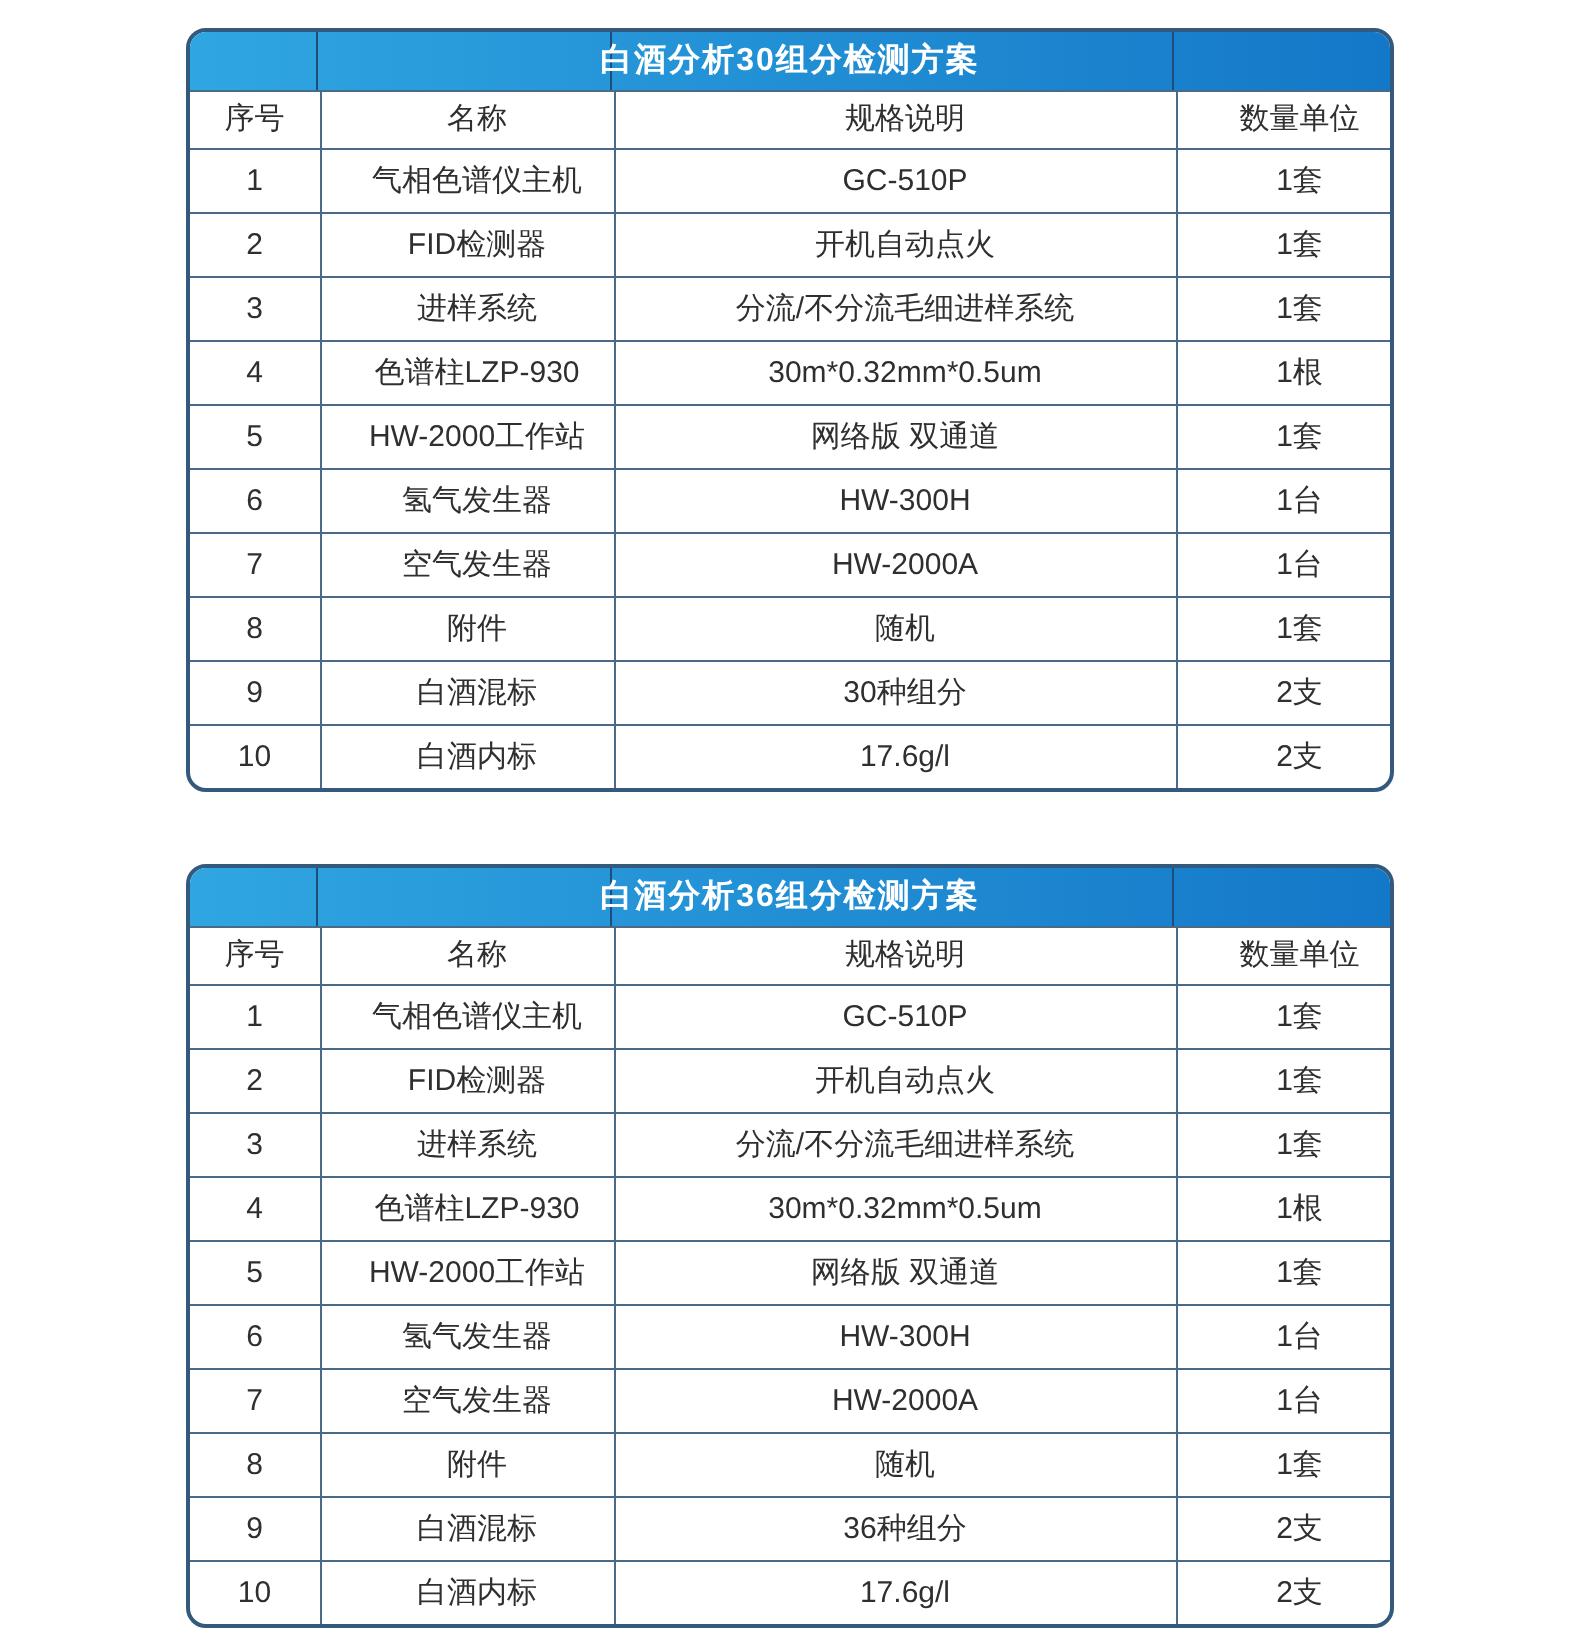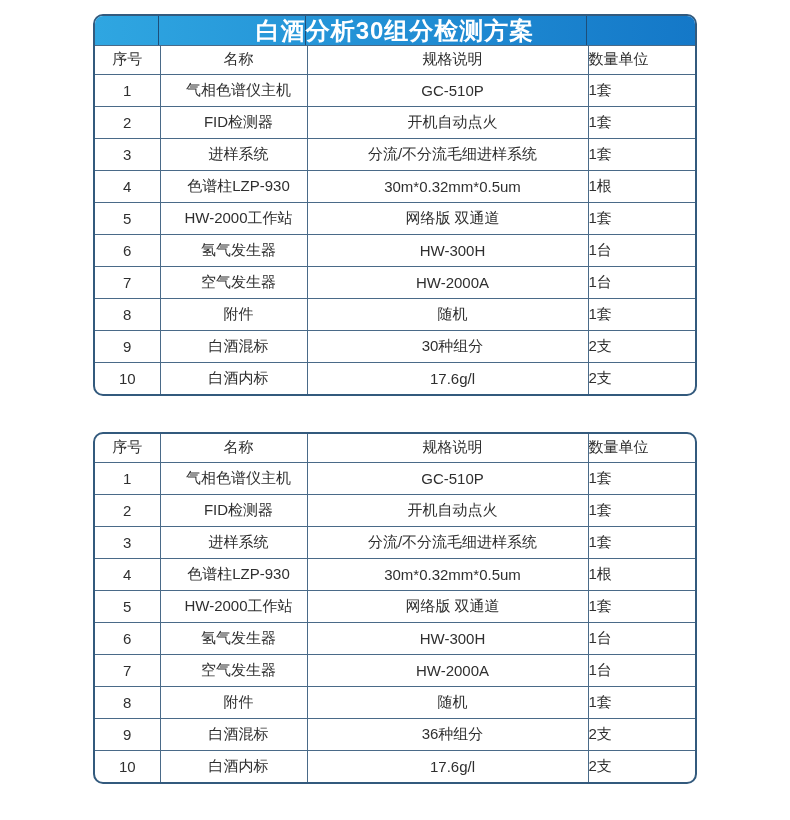--- a/index.html
+++ b/index.html
@@ -39,21 +39,21 @@
   .title-bar .divider{
     position:absolute;top:0;bottom:0;width:1px;
     background:var(--header-divider);
   }
   .title-bar .d1{left:63px;}
   .title-bar .d2{left:210px;}
   .title-bar .d3{left:491px;}
   .title-text{
     position:absolute;left:0;right:0;top:0;bottom:0;
     display:flex;align-items:center;justify-content:center;
-    font-size:24px;font-weight:bold;color:var(--title-text);
+    font-size:16px;font-weight:bold;color:var(--title-text);
     letter-spacing:1px;
     z-index:2;
   }
   table.spec-table{
     width:100%;
     border-collapse:collapse;
     border-style:hidden; 
     table-layout:fixed;
   }
   .spec-table th,.spec-table td{
@@ -61,21 +61,21 @@
     font-size:15px;
     font-weight:normal;
     color:var(--text);
     white-space:nowrap;
     overflow:hidden;
   }
   .spec-table thead tr{height:28px;}
   .spec-table tbody tr{height:32px;}
   .spec-table .c0{text-align:center;}
   .spec-table .c1,.spec-table .c2{text-align:center;padding-left:10px;}
-  .spec-table .c3{text-align:left;}
+  .spec-table .c3{text-align:center;padding-left:12px;}
 </style>
 </head>
 <body>
 
 <div>
 
   <section class="plan-table">
     <div class="title-bar">
       <span class="divider d1"></span>
       <span class="divider d2"></span>
@@ -156,20 +156,26 @@
             <td class="c0">10</td>
             <td class="c1">白酒内标</td>
             <td class="c2">17.6g/l</td>
             <td class="c3">2支</td>
           </tr>
         </tbody>
     </table>
   </section>
 
   <section class="plan-table">
+    <div class="title-bar">
+      <span class="divider d1"></span>
+      <span class="divider d2"></span>
+      <span class="divider d3"></span>
+      <span class="title-text">白酒分析36组分检测方案</span>
+    </div>
     <table class="spec-table">
       <colgroup>
         <col style="width:65px">
           <col style="width:147px">
           <col style="width:281px">
           <col style="width:111px">
       </colgroup>
       <thead>
         <tr>
           <th class="c0">序号</th>

